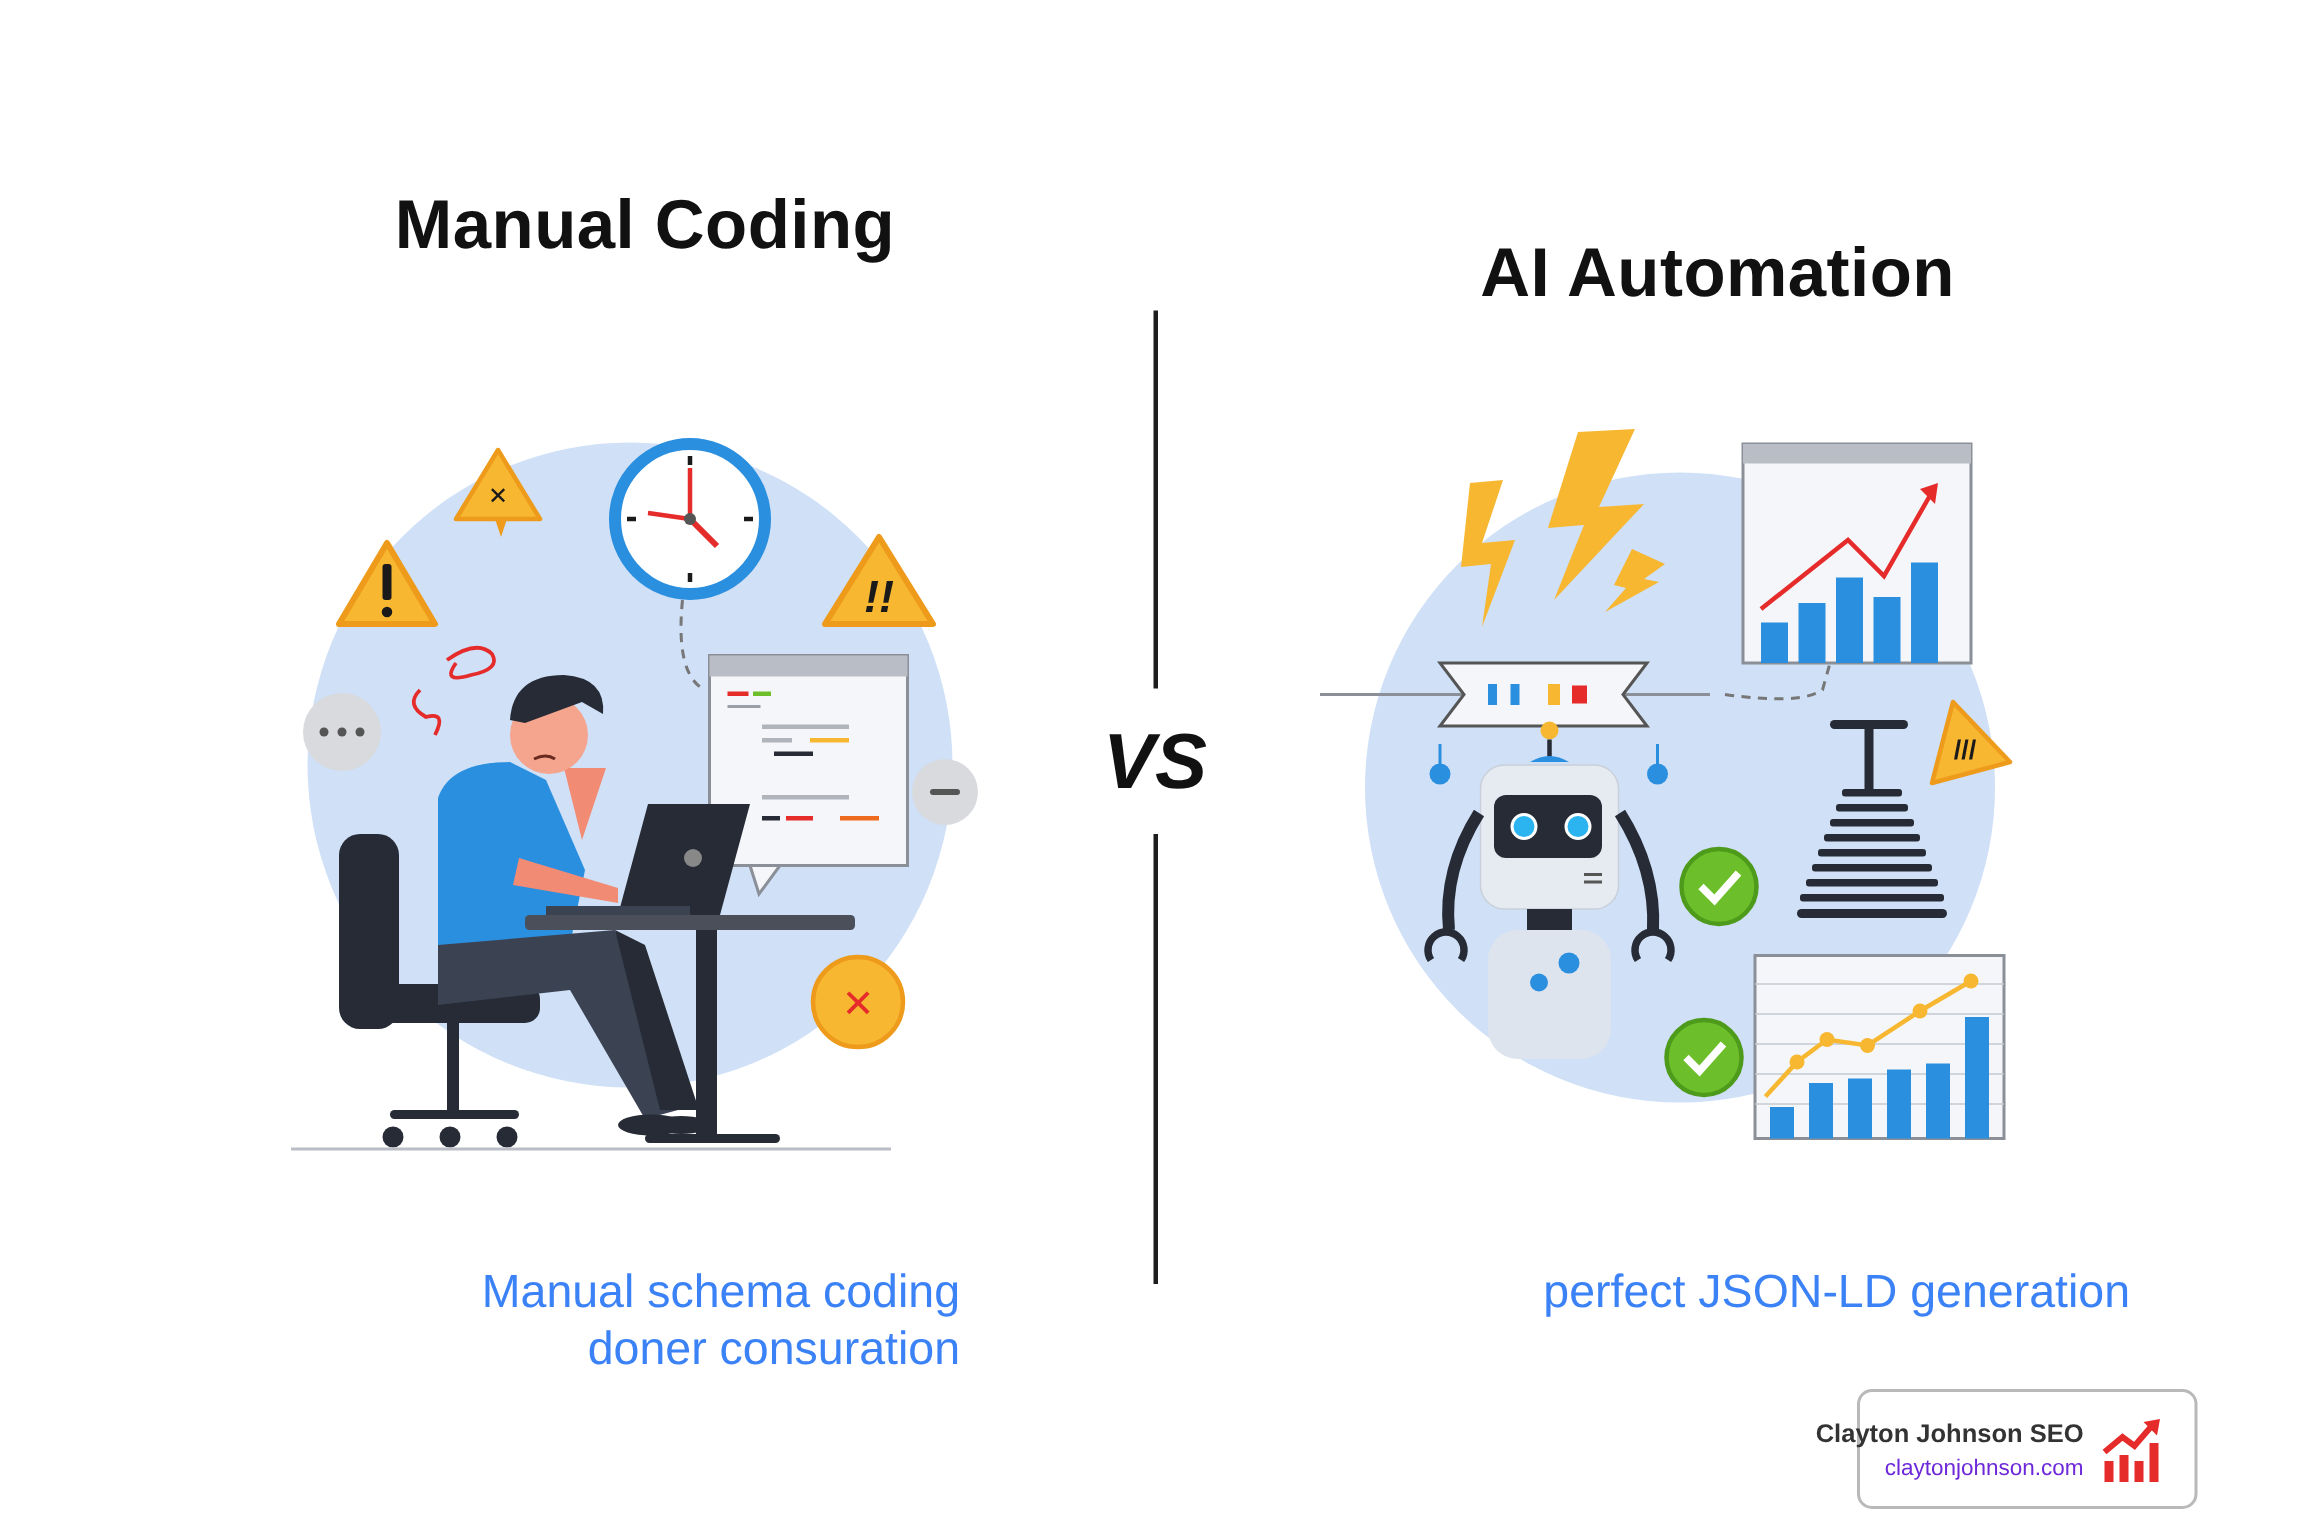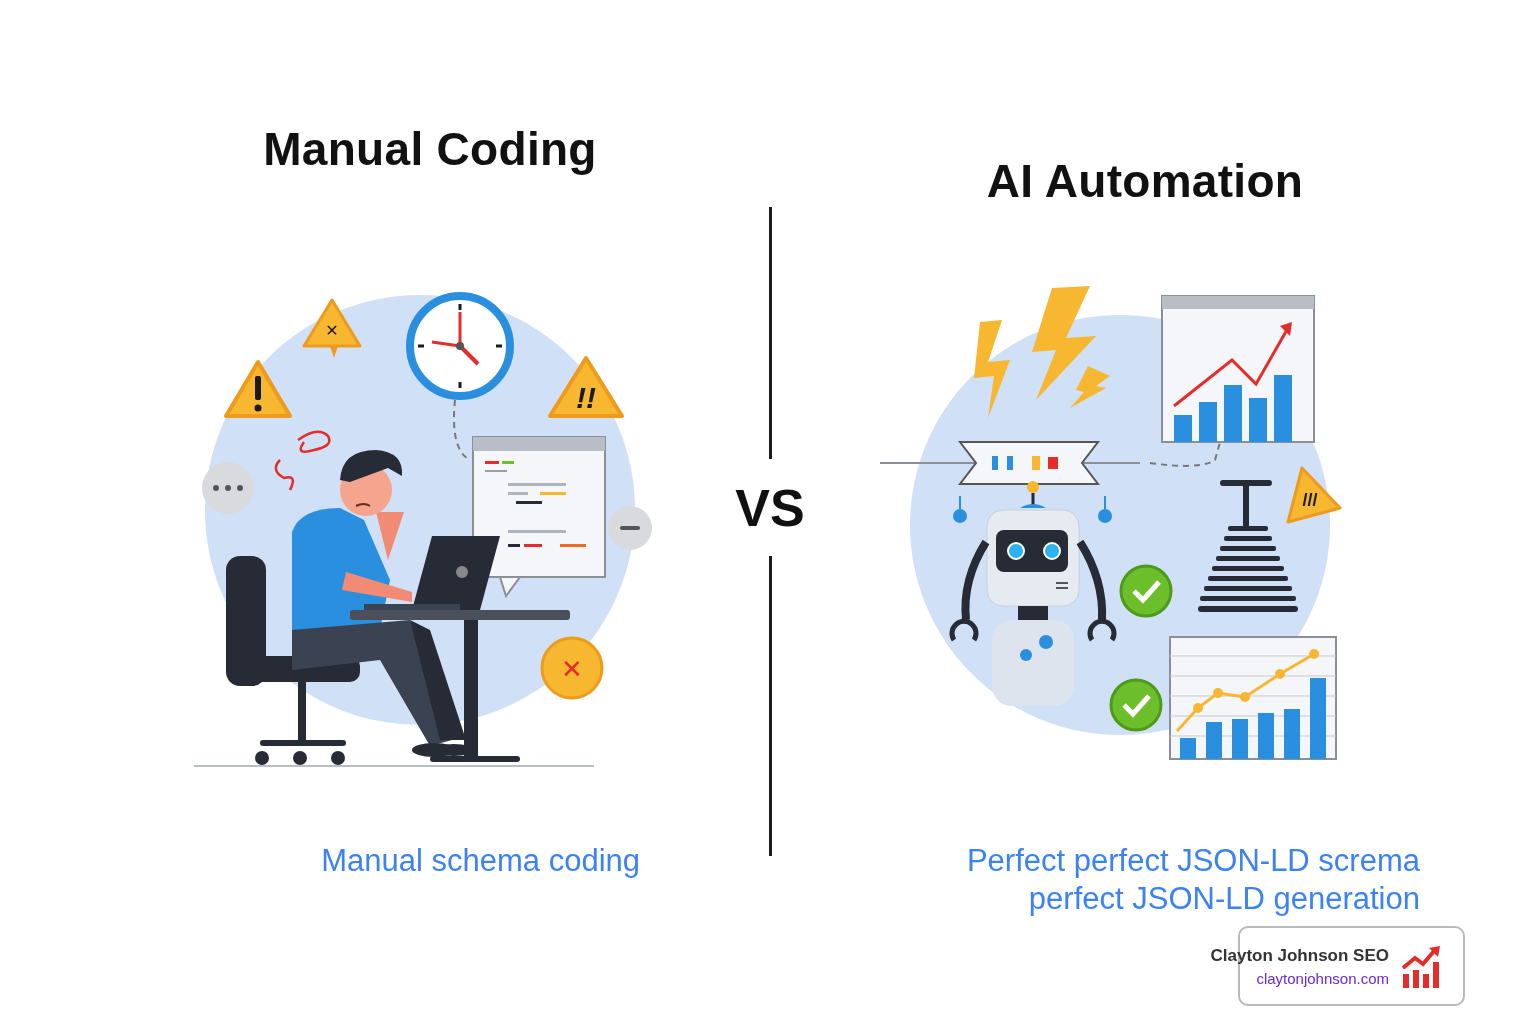--- a/index.html
+++ b/index.html
@@ -4,21 +4,21 @@
 <style>
   html, body { margin:0; padding:0; }
   body { width:1536px; height:1024px; background:#ffffff; position:relative; overflow:hidden;
          font-family:"Liberation Sans", "DejaVu Sans", sans-serif; color:#111; }
   .title { position:absolute; top:122px; font-size:46px; font-weight:bold; text-align:center; letter-spacing:0.3px; }
   .title.left { left:180px; width:500px; }
   .title.right { left:890px; width:510px;margin-top:32px; }
   .divider { position:absolute; left:769px; width:3px; background:#1d1d1d; }
   .divider.top { top:207px; height:252px; }
   .divider.bottom { top:556px; height:300px; }
-  .vs { position:absolute; left:720px; top:478px; width:100px; text-align:center; font-size:52px; font-weight:900; }
+  .vs { position:absolute; left:720px; top:478px; width:100px; text-align:center; font-size:52px; font-weight:900;font-style:italic; }
   .illus { position:absolute; }
   .illus.left { left:180px; top:280px; width:500px; height:500px; }
   .illus.right { left:870px; top:280px; width:480px; height:490px; }
   .caption { position:absolute; top:842px; font-size:31px; line-height:38px; text-align:right; color:#3b82f6; }
   .caption.left { left:200px; width:440px; }
   .caption.right { left:880px; width:540px; }
   .badge { position:absolute; left:1238px; top:926px; width:227px; height:80px; border:2px solid #b9b9b9; border-radius:10px; background:#fff; box-sizing:border-box; }
   .badge-name { position:absolute; right:74px; top:18px; font-size:17px; font-weight:bold; color:#333; white-space:nowrap; }
   .badge-url { position:absolute; right:74px; top:42px; font-size:15px; color:#6d28d9; white-space:nowrap; }
   .badge-icon { position:absolute; right:22px; top:18px; width:40px; height:44px; }
@@ -244,23 +244,23 @@
           <circle cx="375" cy="417" r="5"></circle>
         <circle cx="410" cy="394" r="5"></circle>
           <circle cx="444" cy="374" r="5"></circle>
       </g>
     </g>
   </svg>
 </div>
 
 <div class="caption left">
   <div>Manual schema coding</div>
+  <div>doner consuration</div>
 </div>
 <div class="caption right">
-  <div>Perfect perfect JSON-LD screma</div>
   <div>perfect JSON-LD generation</div>
 </div>
 
 <div class="badge">
   <div class="badge-name">Clayton Johnson SEO</div>
   <div class="badge-url">claytonjohnson.com</div>
   <svg class="badge-icon" viewBox="0 0 40 44">
     <g fill="#e62b2b">
       <rect x="2" y="28" width="6" height="14"></rect>
       <rect x="12" y="24" width="6" height="18"></rect>

